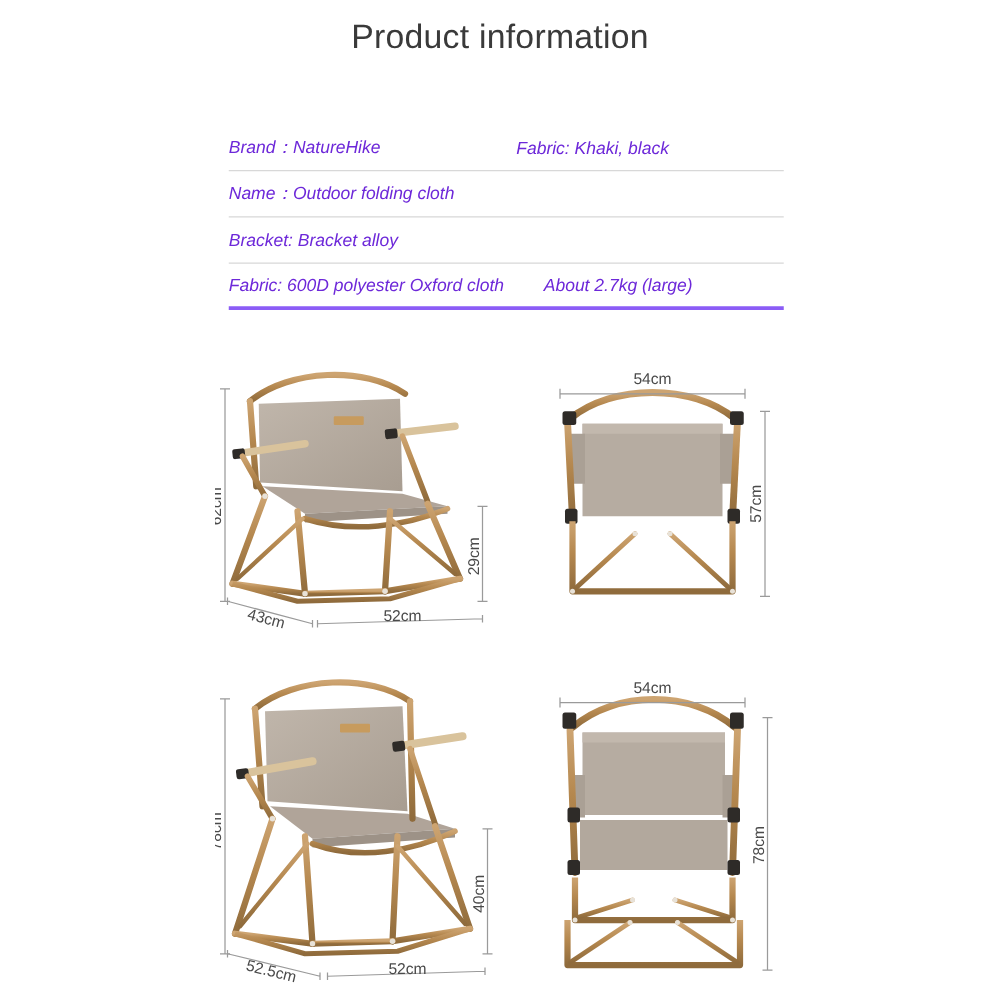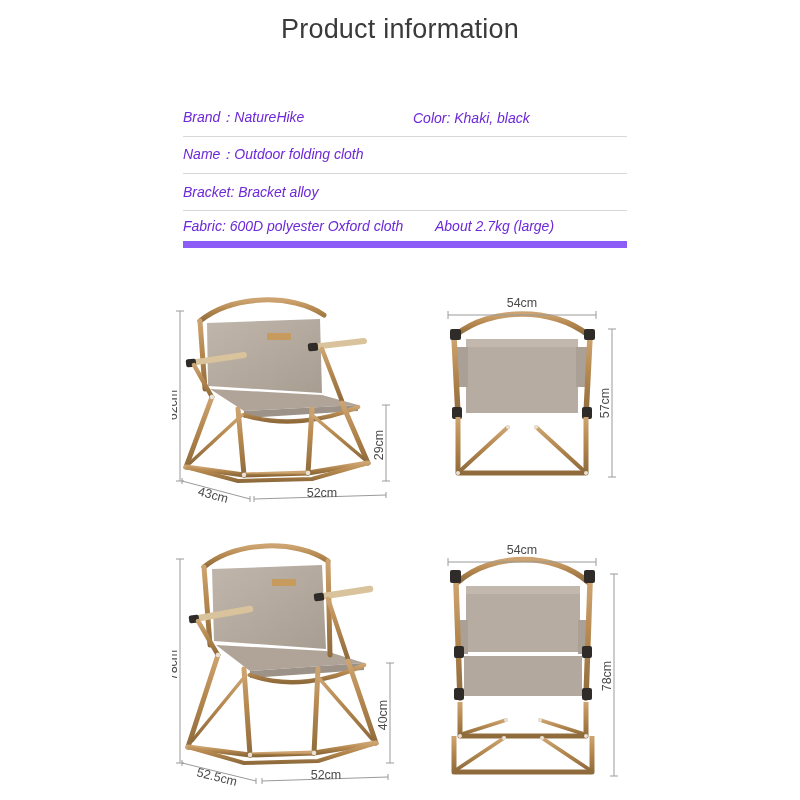--- a/index.html
+++ b/index.html
@@ -27,21 +27,21 @@
     position: absolute;
     left: 183px; top: 100px;
     width: 444px;
   }
   .spec-row {
     display: flex;
     align-items: center;
     height: 37px;
     border-bottom: 1px solid #d8d8d8;
   }
-  .spec-row:last-child { border-bottom: 7px solid #8b5cf6; }
+  .spec-row:last-child { border-bottom: 3px solid #8b5cf6; }
   .spec-cell {
     font-size: 14px;
     color: #6d28d9;
     white-space: nowrap;
     font-style: italic;
   }
   .spec-cell.left  { width: 230px; }
   .spec-cell.right { flex: 1; }
   .spec-cell.right.indent { padding-left: 22px; }
 
@@ -76,21 +76,21 @@
 <body>
 
 <div class="page">
 
   <div class="page-title">Product information</div>
 
   <div class="spec-table">
 
     <div class="spec-row">
       <div class="spec-cell left">Brand：NatureHike</div>
-      <div class="spec-cell right">Color: Khaki, black</div>
+      <div class="spec-cell right">Fabric: Khaki, black</div>
     </div>
 
     <div class="spec-row">
       <div class="spec-cell left">Name：Outdoor folding cloth</div>
     </div>
 
     <div class="spec-row">
       <div class="spec-cell left">Bracket: Bracket alloy</div>
     </div>
 

